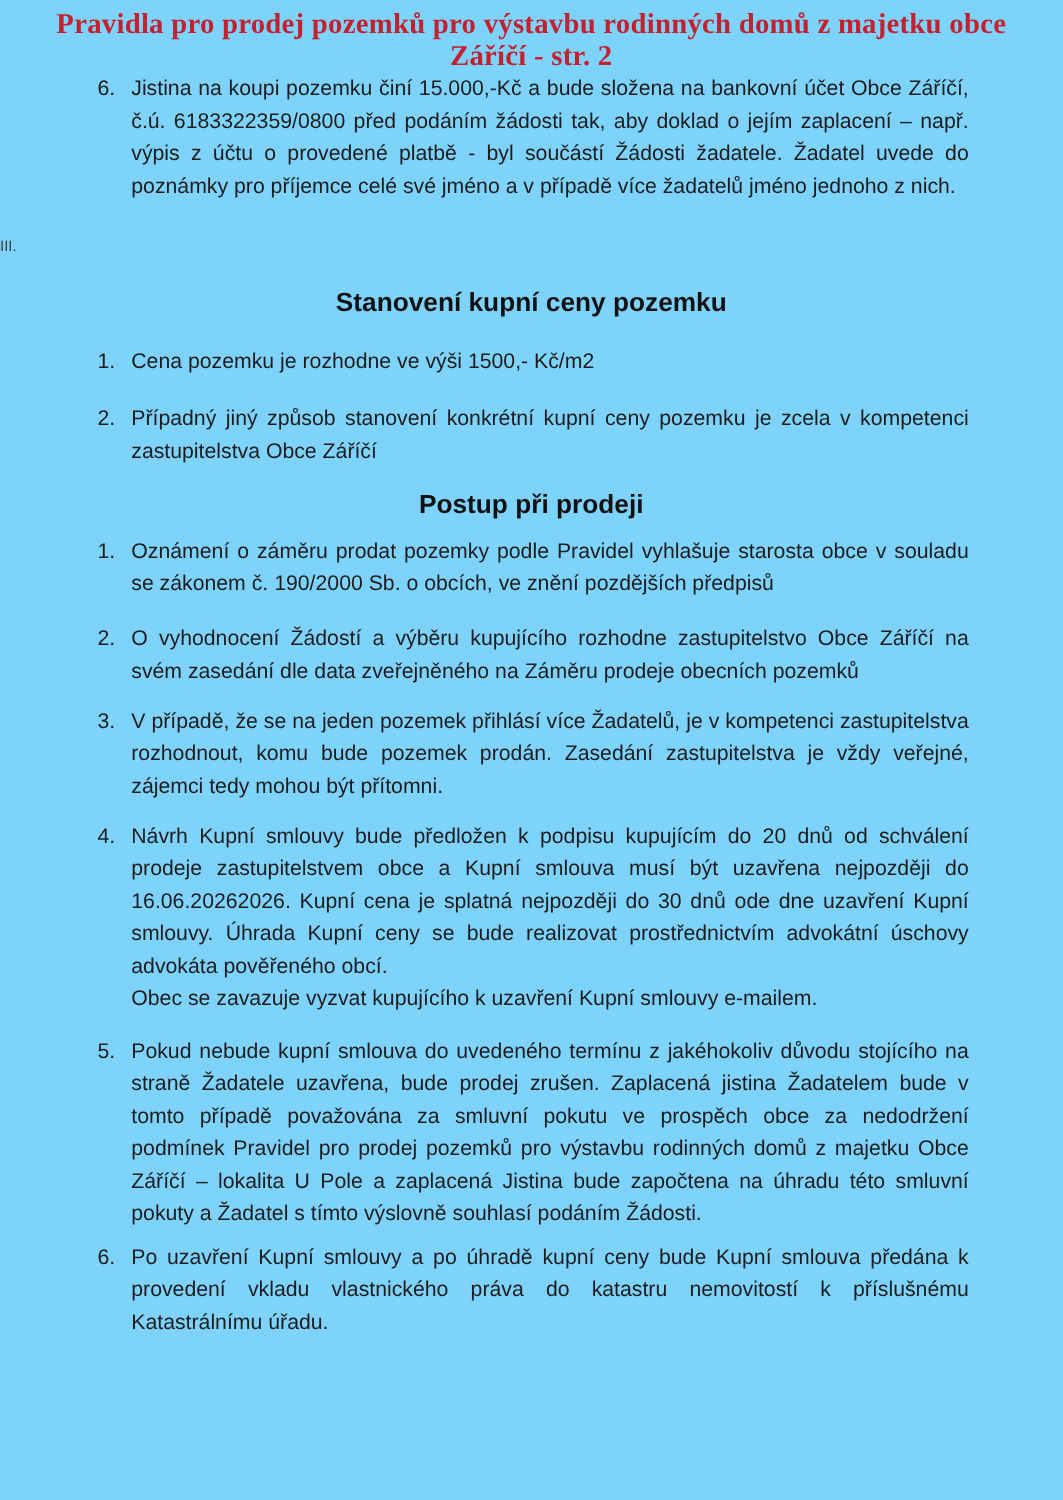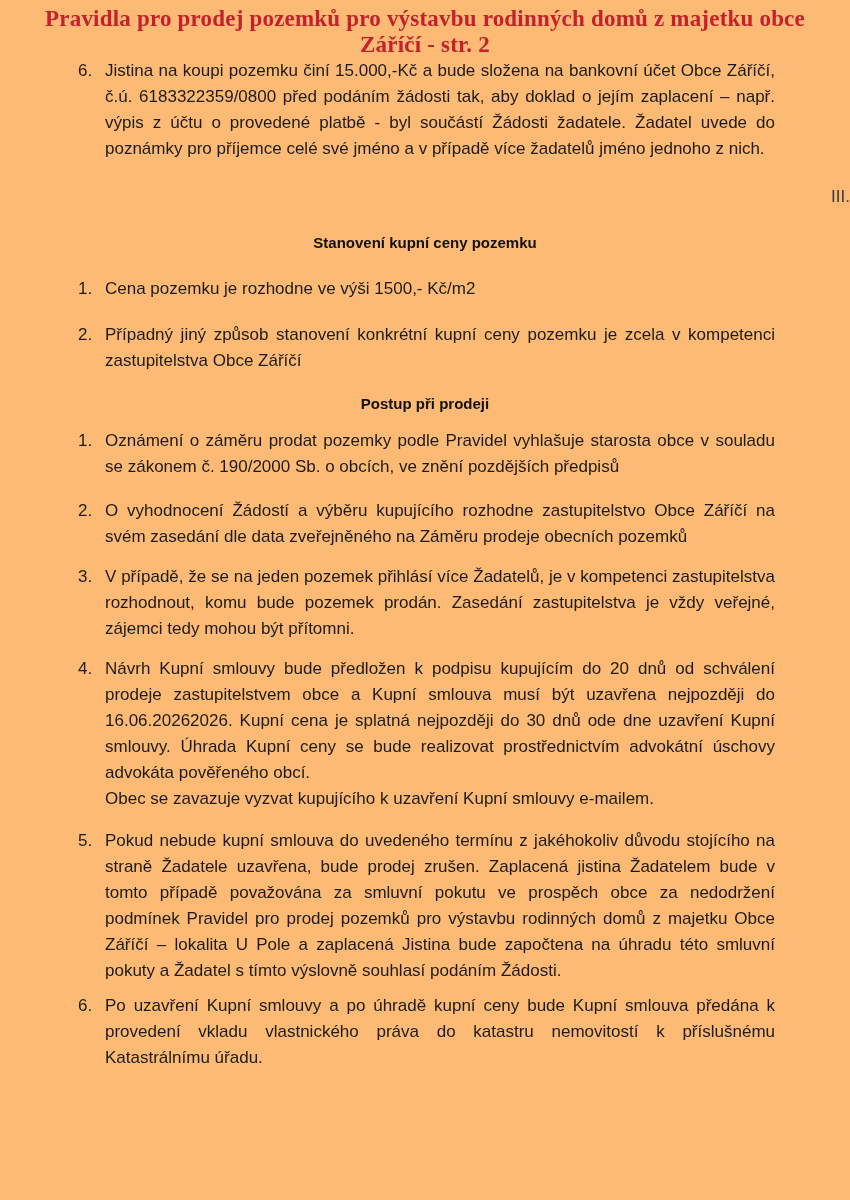--- a/index.html
+++ b/index.html
@@ -1,44 +1,44 @@
 <!DOCTYPE html>
 <html lang="cs"><head>
 <meta charset="utf-8">
 <style>
   html, body { margin: 0; padding: 0; background: #ffffff; }
   .page {
     position: relative;
     width: 850px;
     height: 1200px;
-    background: #fdba74;
+    background: #7dd3fc;
     overflow: hidden;
     font-family: "Liberation Sans", sans-serif;
     font-size: 17px;
     line-height: 26px;
     color: #1c1c1c;
   }
   .doc-title {
     font-family: "Liberation Serif", serif;
     font-weight: bold;
     font-size: 23px;
     line-height: 26px;
     text-align: center;
     padding-top: 6px;
     letter-spacing: 0.2px;
   }
   .roman-numeral {
-    text-align: right;
+    text-align: left;
     color: #3a3a3a;
-    font-size: 17px;
+    font-size: 12px;
   }
   .section-heading {
     text-align: center;
     font-weight: bold;
-    font-size: 15px;
+    font-size: 21px;
     color: #111;
   }
   .li {
     display: flex;
     margin-left: 78px;
     margin-right: 75px;
   }
   .li .num {
     flex: none;
     width: 27px;

